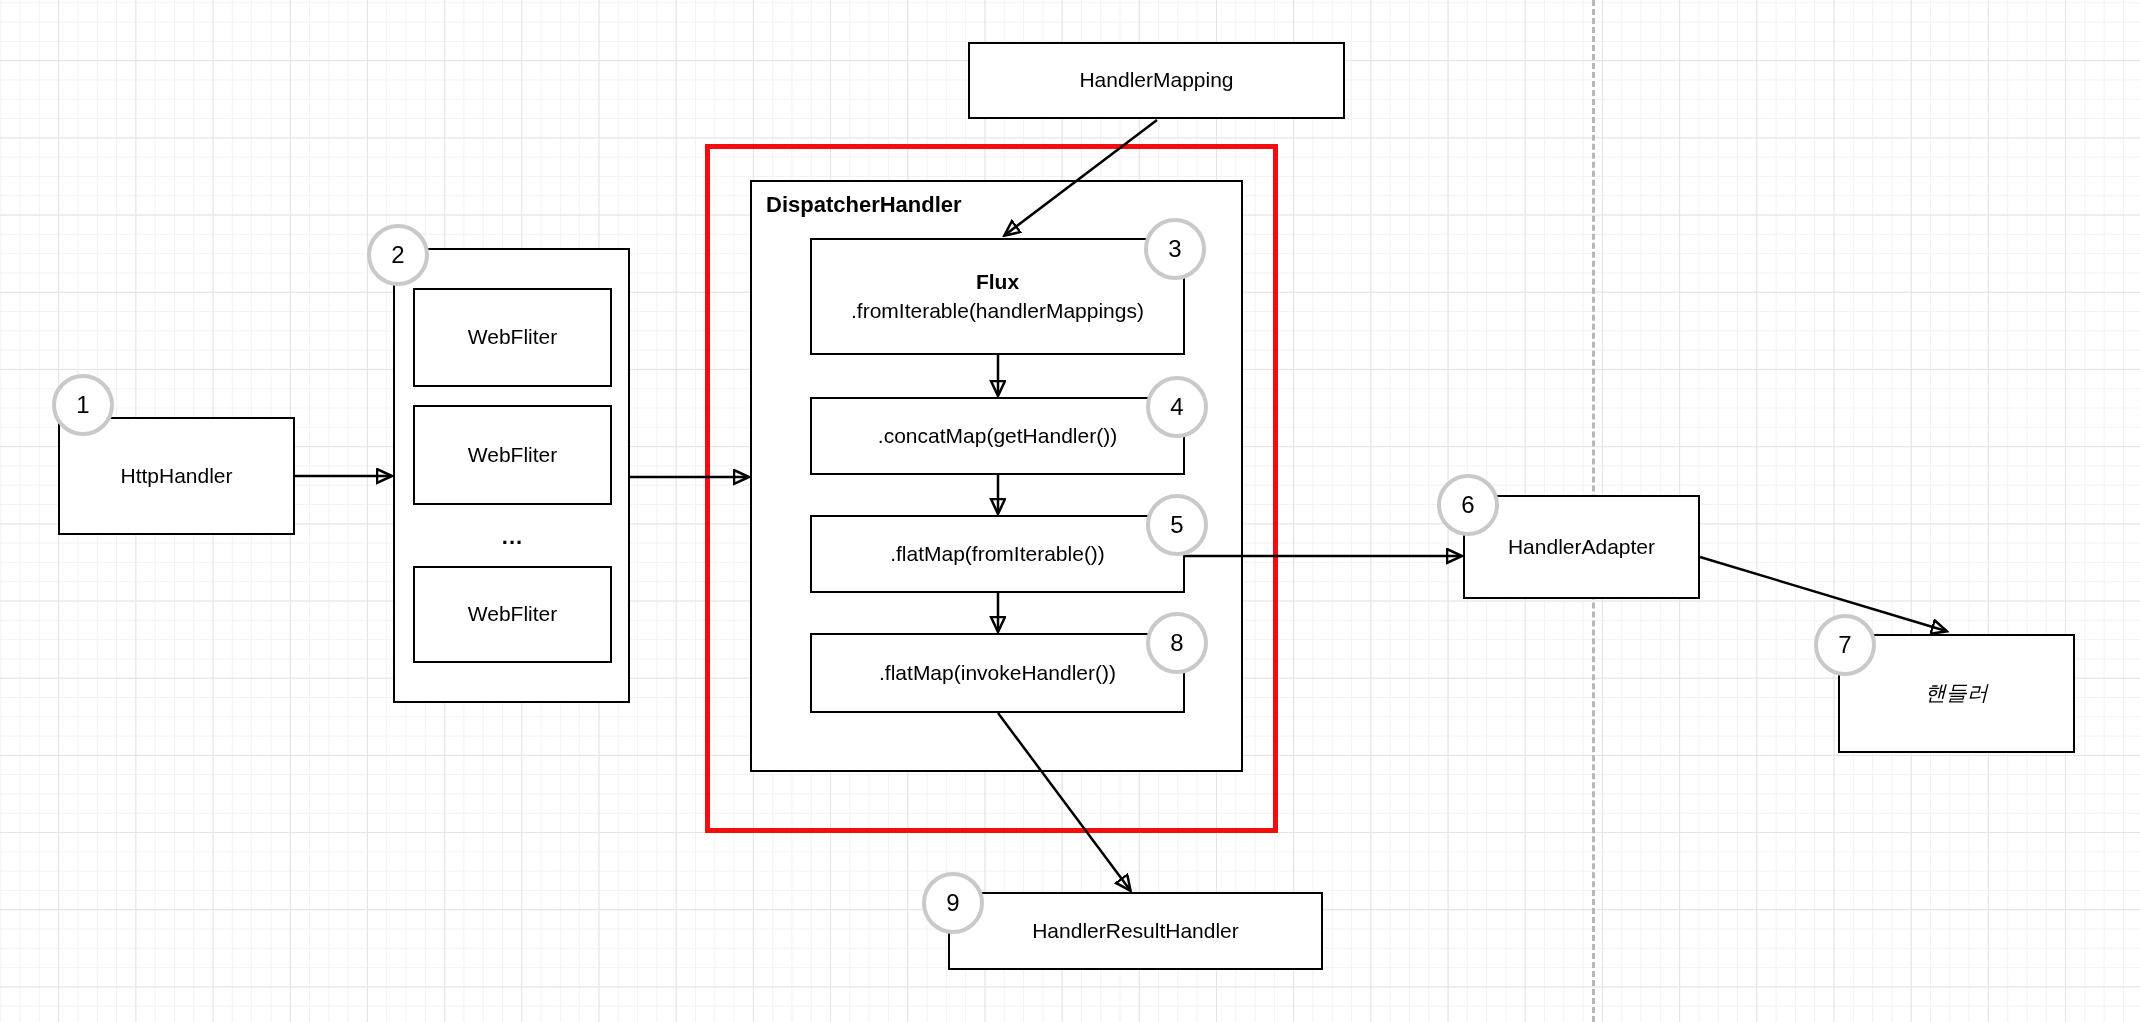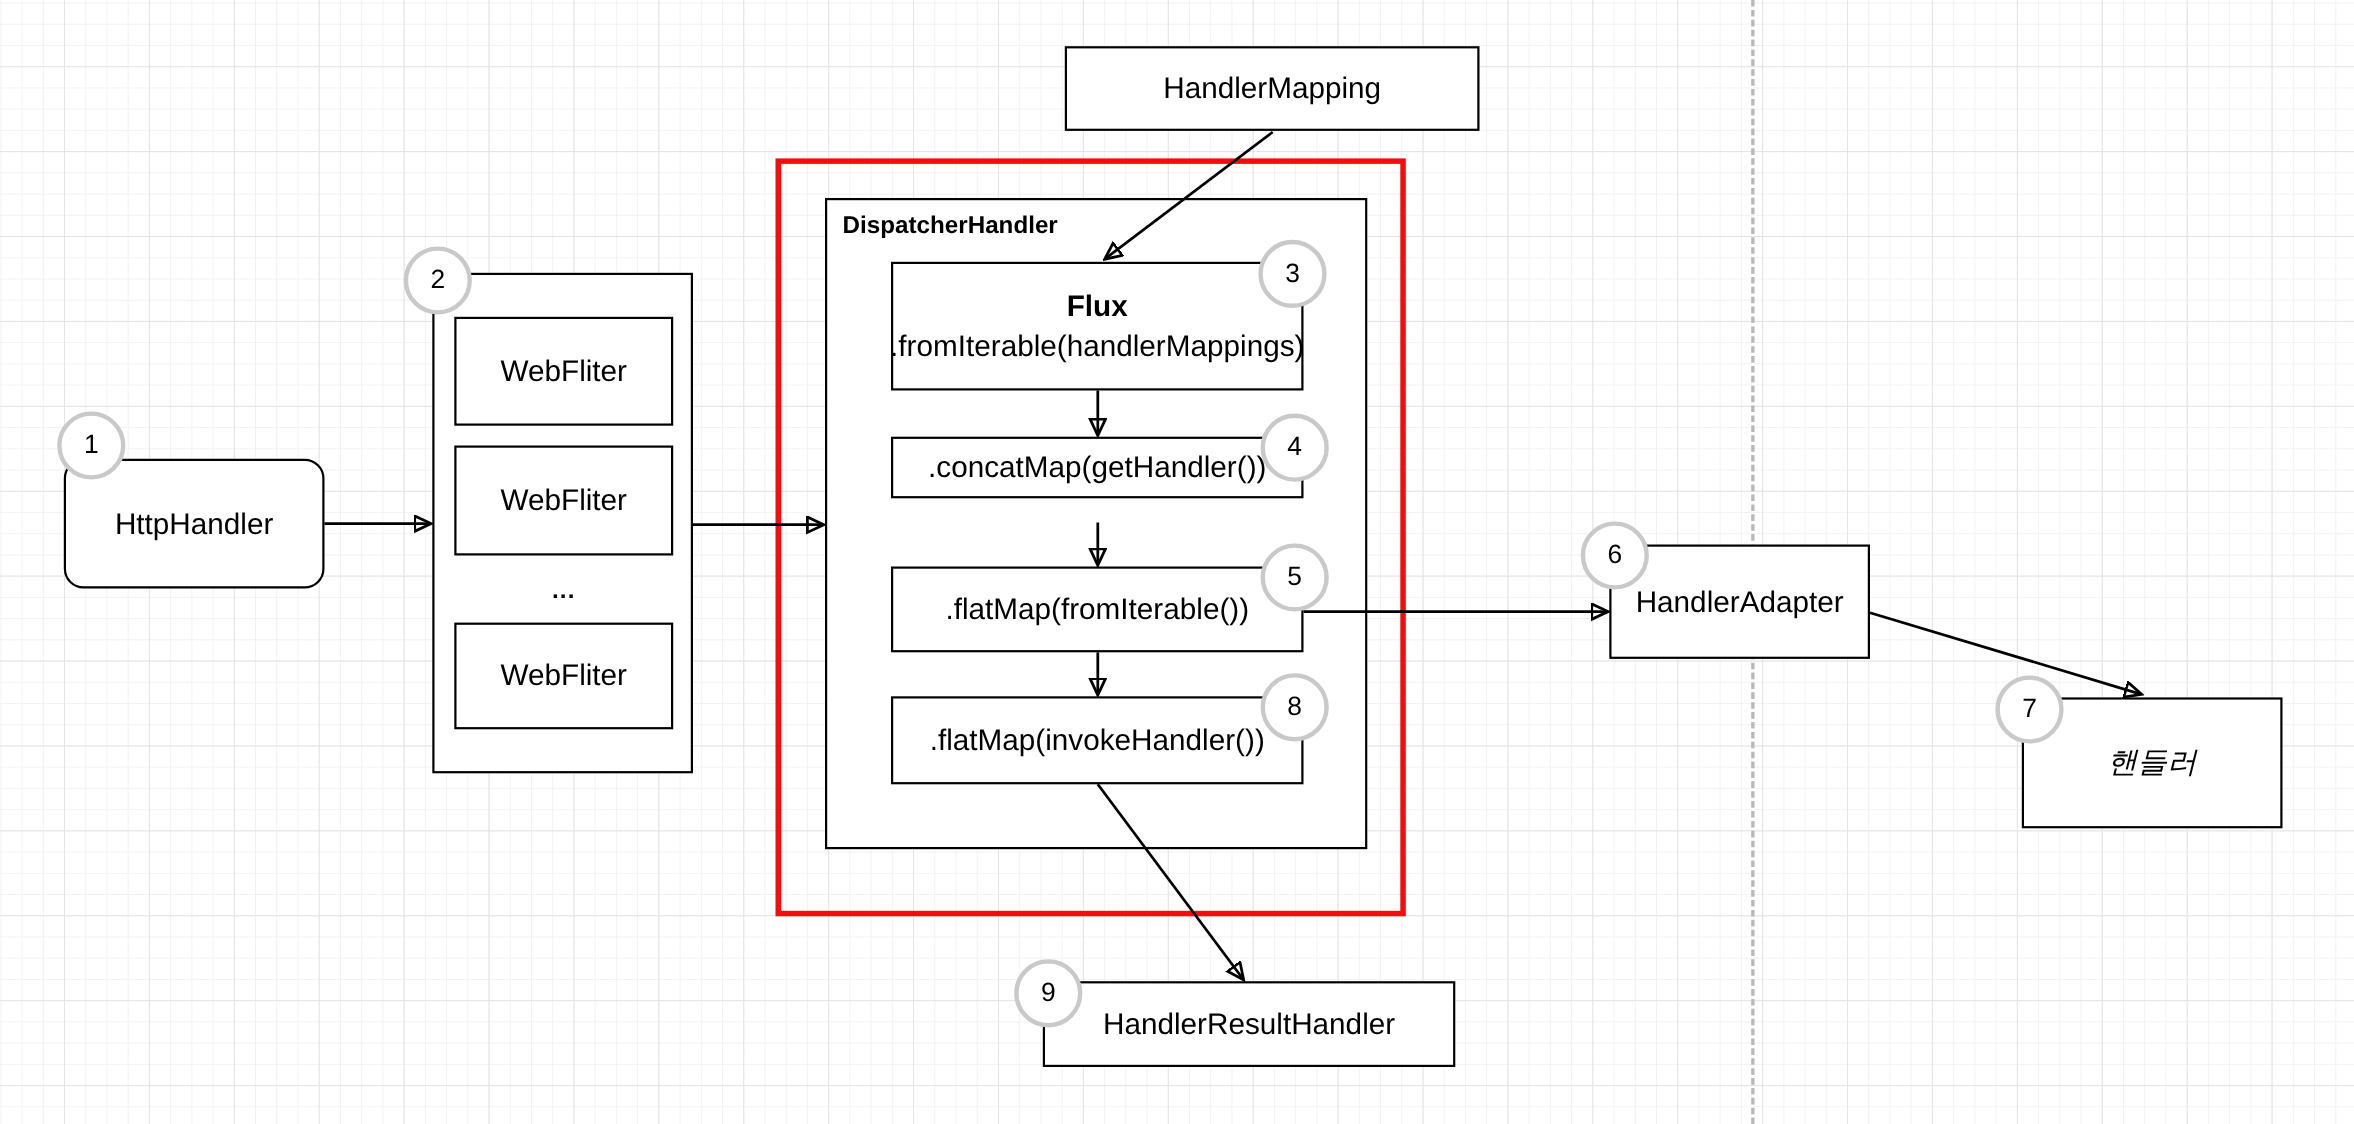--- a/index.html
+++ b/index.html
@@ -34,21 +34,21 @@
   }
   .node {
     position: absolute;
     box-sizing: border-box;
     background: #ffffff;
     border: 2px solid #000000;
     display: flex;
     align-items: center;
     justify-content: center;
     text-align: center;
-    font-size: 27px;
+    font-size: 21px;
     line-height: 1.35;
   }
   .group-box {
     position: absolute;
     box-sizing: border-box;
     background: #ffffff;
     border: 2px solid #000000;
   }
   .red-frame {
     position: absolute;
@@ -117,21 +117,21 @@
 <div class="canvas">
 
   <div class="page-divider"></div>
 
   <div class="red-frame"></div>
 
   <div class="node" style="left:968px; top:42px; width:377px; height:77px;">
     <span>HandlerMapping</span>
   </div>
 
-  <div class="node" style="left:58px; top:417px; width:237px; height:118px;border-radius:18px;">
+  <div class="node" style="left:58px; top:417px; width:237px; height:118px;">
     <span>HttpHandler</span>
   </div>
 
   <div class="group-box" style="left:393px; top:248px; width:237px; height:455px;"></div>
 
   <div class="node" style="left:413px; top:288px; width:199px; height:99px;">
     <span>WebFliter</span>
   </div>
 
   <div class="node" style="left:413px; top:405px; width:199px; height:100px;">
@@ -148,21 +148,21 @@
     <div class="dispatcher-label">DispatcherHandler</div>
   </div>
 
   <div class="node" style="left:810px; top:238px; width:375px; height:117px;">
     <span>
       <span style="display:block;font-weight:bold;">Flux</span>
       <span style="display:block;">.fromIterable(handlerMappings)</span>
     </span>
   </div>
 
-  <div class="node" style="left:810px; top:397px; width:375px; height:56px;">
+  <div class="node" style="left:810px; top:397px; width:375px; height:78px;">
     <span>.concatMap(getHandler())</span>
   </div>
 
   <div class="node" style="left:810px; top:515px; width:375px; height:78px;">
     <span>.flatMap(fromIterable())</span>
   </div>
 
   <div class="node" style="left:810px; top:633px; width:375px; height:80px;">
     <span>.flatMap(invokeHandler())</span>
   </div>

